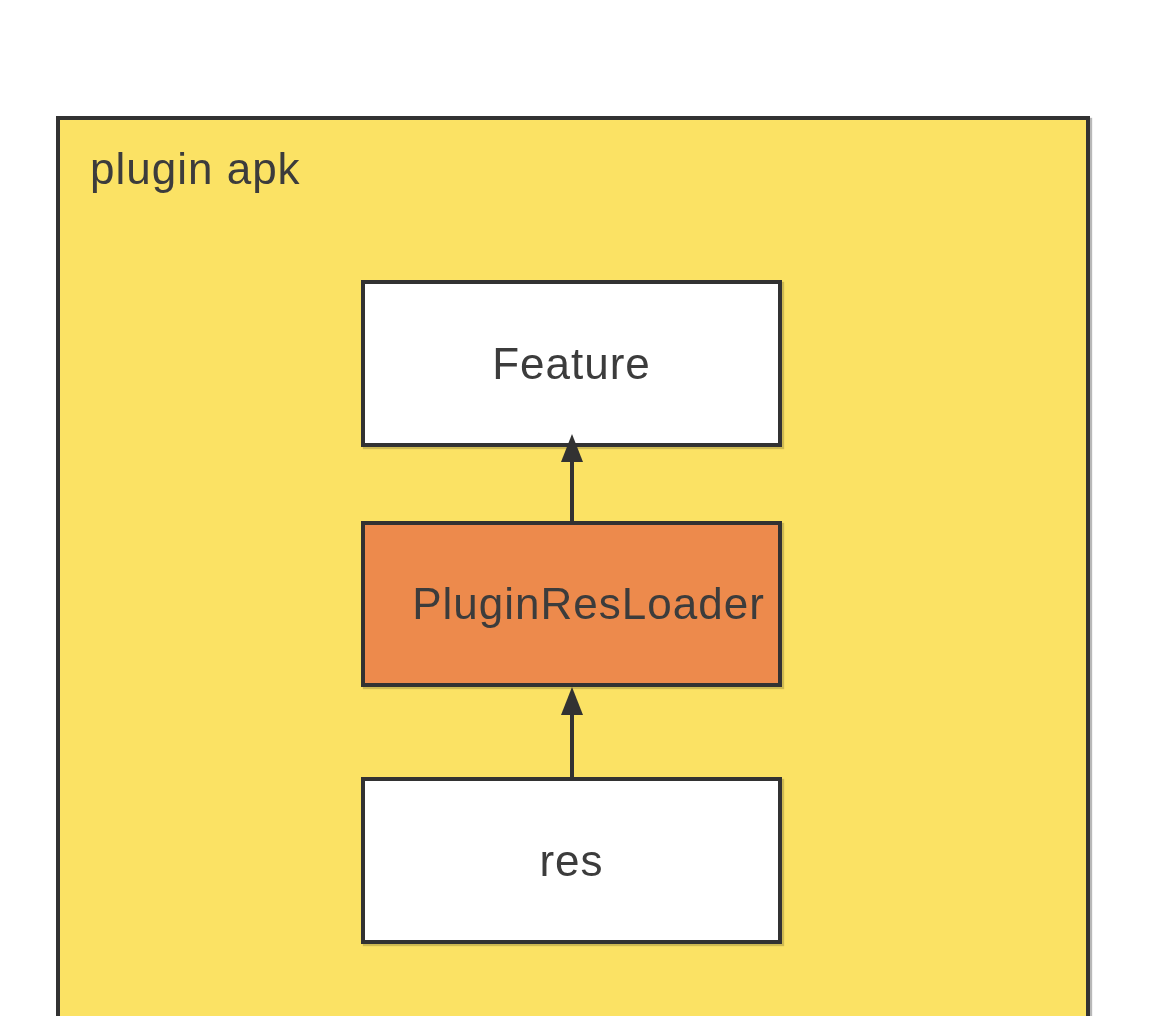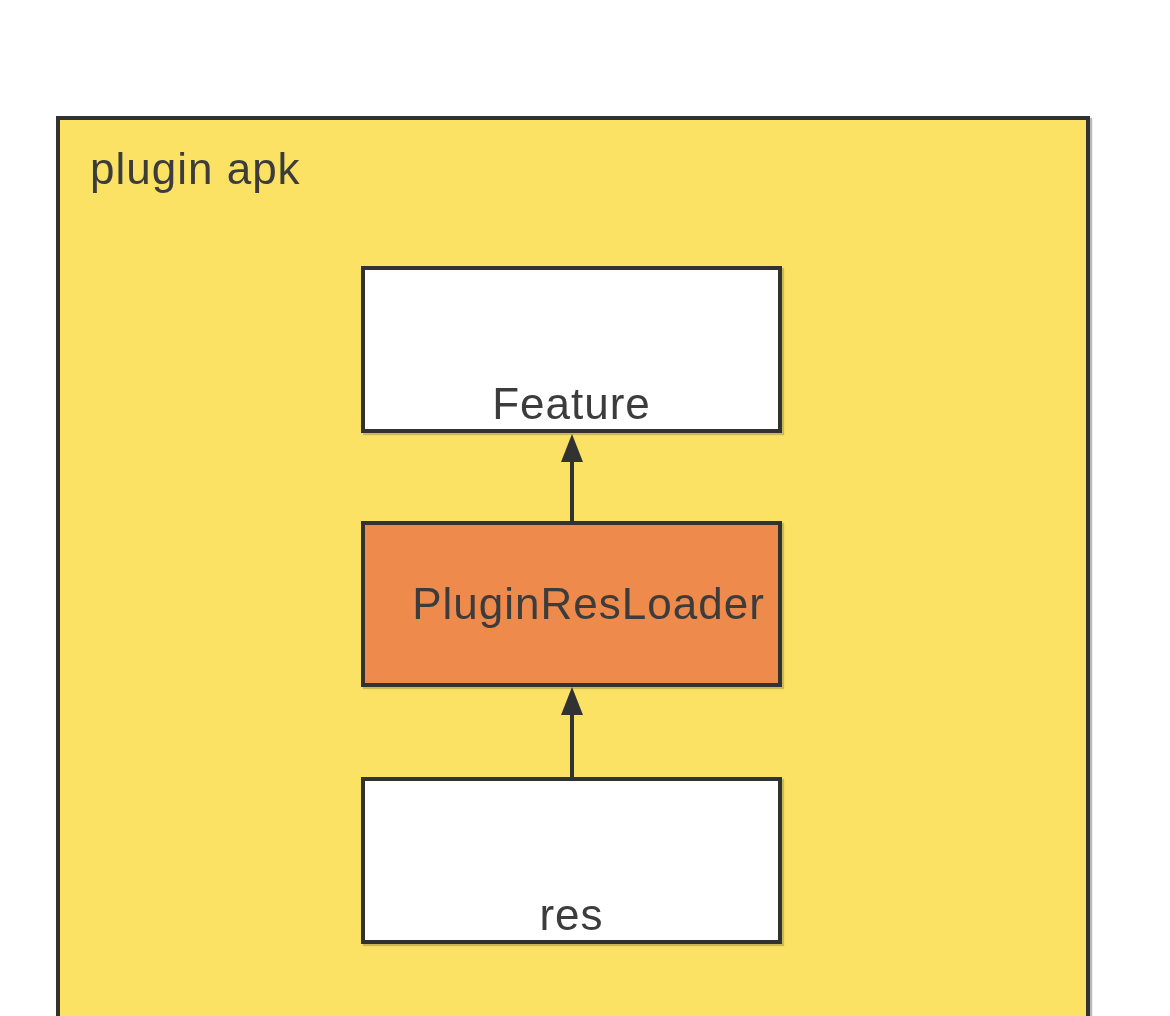--- a/index.html
+++ b/index.html
@@ -51,23 +51,23 @@
   }
   .node .node-label {
     font-size: 44px;
     color: #3C3C3C;
     letter-spacing: 1px;
     white-space: nowrap;
   }
   .node-plain { background: #FFFFFF; }
   .node-accent { background: #ED8A4C; padding-left: 34px; }
 
-  .node-feature { top: 146px; height: 167px; align-items: flex-end; }
+  .node-feature { top: 160px; height: 167px; }
   .node-loader  { top: 401px; height: 166px; }
-  .node-res     { top: 657px; height: 167px; align-items: flex-end; }
+  .node-res     { top: 657px; height: 167px; }
 
   
   .arrow {
     position: absolute;
     left: 500px;
     width: 24px;
     display: flex;
     flex-direction: column;
     align-items: center;
   }

